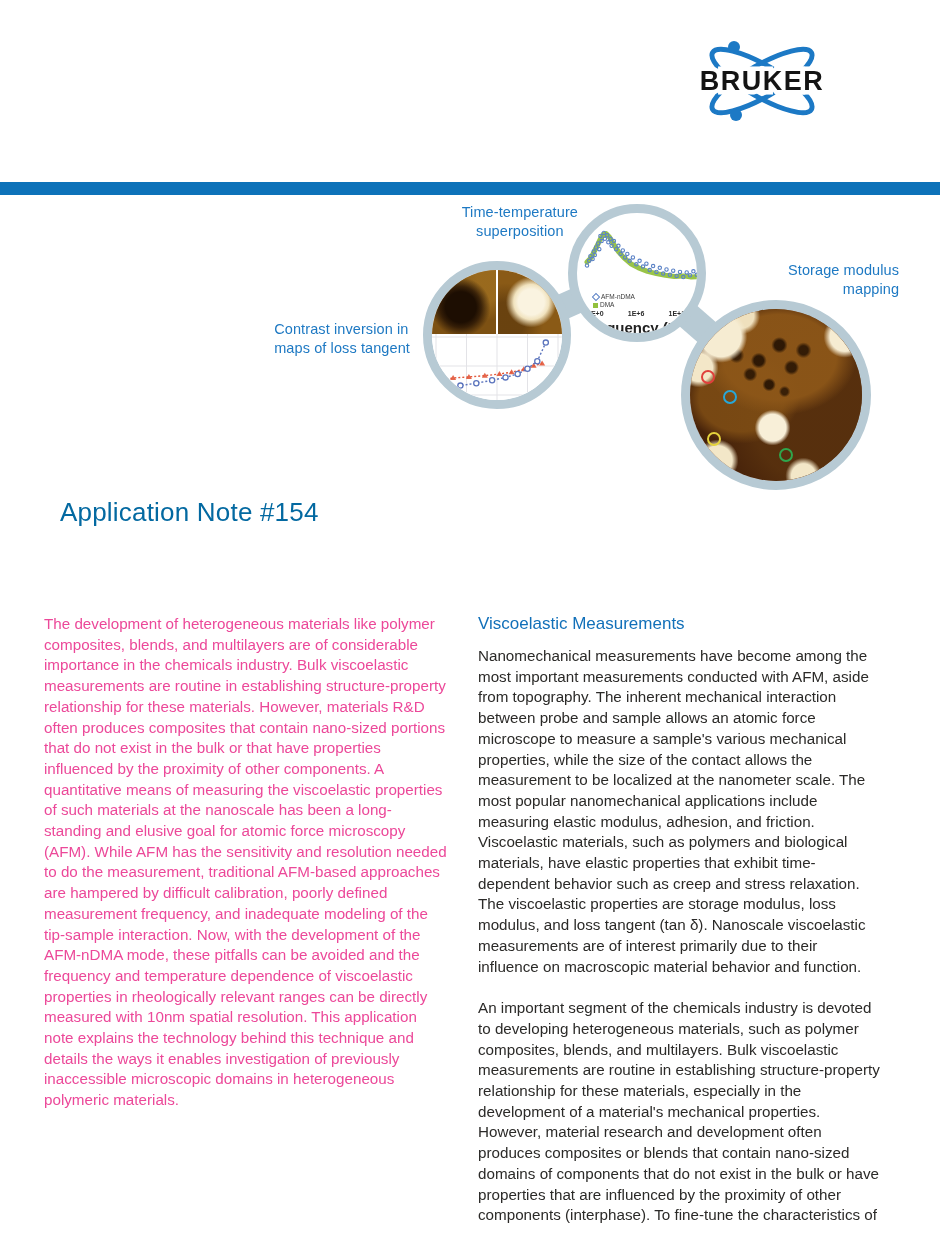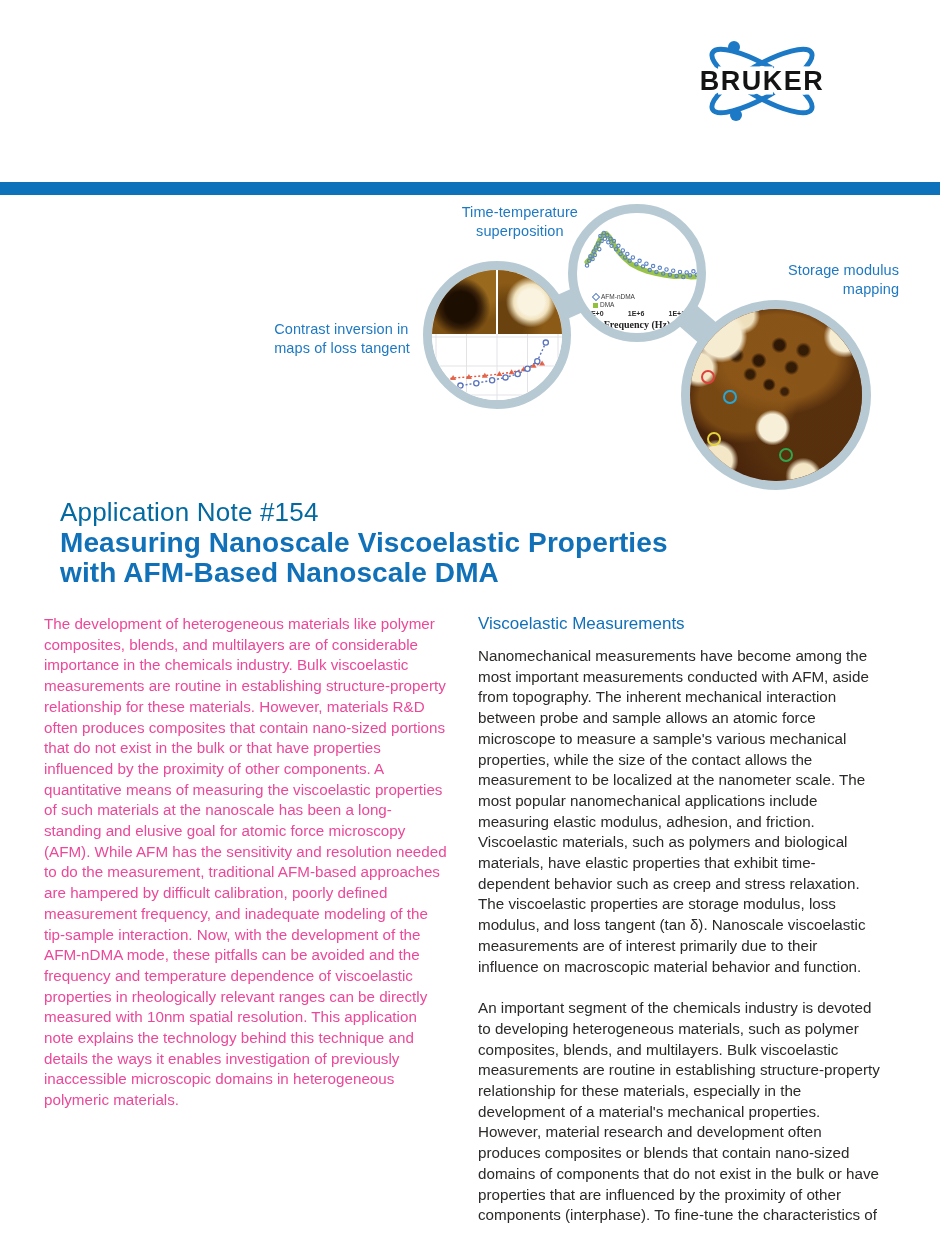--- a/index.html
+++ b/index.html
@@ -51,21 +51,21 @@
   .loss-chart{position:absolute;left:0;bottom:0;width:100%;height:51%;background:#fff;}
   
   .tts-wrap{position:absolute;left:0;top:0;width:100%;height:100%;}
   .tts-svg{position:absolute;left:6px;top:16px;}
   .tts-legend{position:absolute;left:16px;top:80px;font-size:6.5px;line-height:8px;color:#3a3a3a;}
   .tts-legend .row{display:flex;align-items:center;gap:2px;}
   .mk{display:inline-block;}
   .mk-afm{width:4px;height:4px;border:1px solid #5b82c6;transform:rotate(45deg);}
   .mk-dma{width:5px;height:5px;background:#93c13e;}
   .tts-ticks{position:absolute;left:10px;top:97px;width:102px;display:flex;justify-content:space-between;font-size:7px;font-weight:700;color:#2b2b2b;}
-  .tts-xlabel{position:absolute;left:0;top:106px;width:120px;text-align:center;font-size:10px;font-weight:700;color:#222;font-family:Liberation Serif, serif;}
+  .tts-xlabel{position:absolute;left:0;top:106px;width:120px;text-align:center;font-size:15px;font-weight:700;color:#222;}
   
   .storage-map{
     position:absolute;left:0;top:0;width:100%;height:100%;
     background:
       radial-gradient(circle at 18% 16%, #f6ecd2 0 10%, rgba(246,236,210,0) 13%),
       radial-gradient(circle at 5% 34%, #f3e7c8 0 7%, rgba(243,231,200,0) 10%),
       radial-gradient(circle at 90% 16%, #f6ecd2 0 7%, rgba(246,236,210,0) 10%),
       radial-gradient(circle at 48% 69%, #f8efd8 0 9%, rgba(248,239,216,0) 12%),
       radial-gradient(circle at 16% 88%, #f3e7c8 0 7%, rgba(243,231,200,0) 10%),
       radial-gradient(circle at 66% 97%, #f3e7c8 0 6%, rgba(243,231,200,0) 9%),
@@ -241,22 +241,20 @@
   <div class="ring circle-right">
     <div class="storage-map">
       <div class="poi poi-red"></div>
       <div class="poi poi-cyan"></div>
       <div class="poi poi-yellow"></div>
       <div class="poi poi-green"></div>
     </div>
   </div>
 
   <div class="kicker">Application Note #154</div>
-  <h1 class="doc-title">Measuring Nanoscale Viscoelastic Properties
-with AFM-Based Nanoscale DMA</h1>
 
   <div class="col col-left">
     <p>The development of heterogeneous materials like polymer composites, blends, and multilayers are of considerable importance in the chemicals industry. Bulk viscoelastic measurements are routine in establishing structure-property relationship for these materials. However, materials R&amp;D often produces composites that contain nano-sized portions that do not exist in the bulk or that have properties influenced by the proximity of other components. A quantitative means of measuring the viscoelastic properties of such materials at the nanoscale has been a long-standing and elusive goal for atomic force microscopy (AFM). While AFM has the sensitivity and resolution needed to do the measurement, traditional AFM-based approaches are hampered by difficult calibration, poorly defined measurement frequency, and inadequate modeling of the tip-sample interaction. Now, with the development of the AFM-nDMA mode, these pitfalls can be avoided and the frequency and temperature dependence of viscoelastic properties in rheologically relevant ranges can be directly measured with 10nm spatial resolution. This application note explains the technology behind this technique and details the ways it enables investigation of previously inaccessible microscopic domains in heterogeneous polymeric materials.</p>
   </div>
 
   <div class="col col-right">
     <h2 class="section-heading">Viscoelastic Measurements</h2>
     <p>Nanomechanical measurements have become among the most important measurements conducted with AFM, aside from topography. The inherent mechanical interaction between probe and sample allows an atomic force microscope to measure a sample's various mechanical properties, while the size of the contact allows the measurement to be localized at the nanometer scale. The most popular nanomechanical applications include measuring elastic modulus, adhesion, and friction. Viscoelastic materials, such as polymers and biological materials, have elastic properties that exhibit time-dependent behavior such as creep and stress relaxation. The viscoelastic properties are storage modulus, loss modulus, and loss tangent (tan δ). Nanoscale viscoelastic measurements are of interest primarily due to their influence on macroscopic material behavior and function.</p>
     <p>An important segment of the chemicals industry is devoted to developing heterogeneous materials, such as polymer composites, blends, and multilayers. Bulk viscoelastic measurements are routine in establishing structure-property relationship for these materials, especially in the development of a material's mechanical properties. However, material research and development often produces composites or blends that contain nano-sized domains of components that do not exist in the bulk or have properties that are influenced by the proximity of other components (interphase). To fine-tune the characteristics of</p>
   </div>

